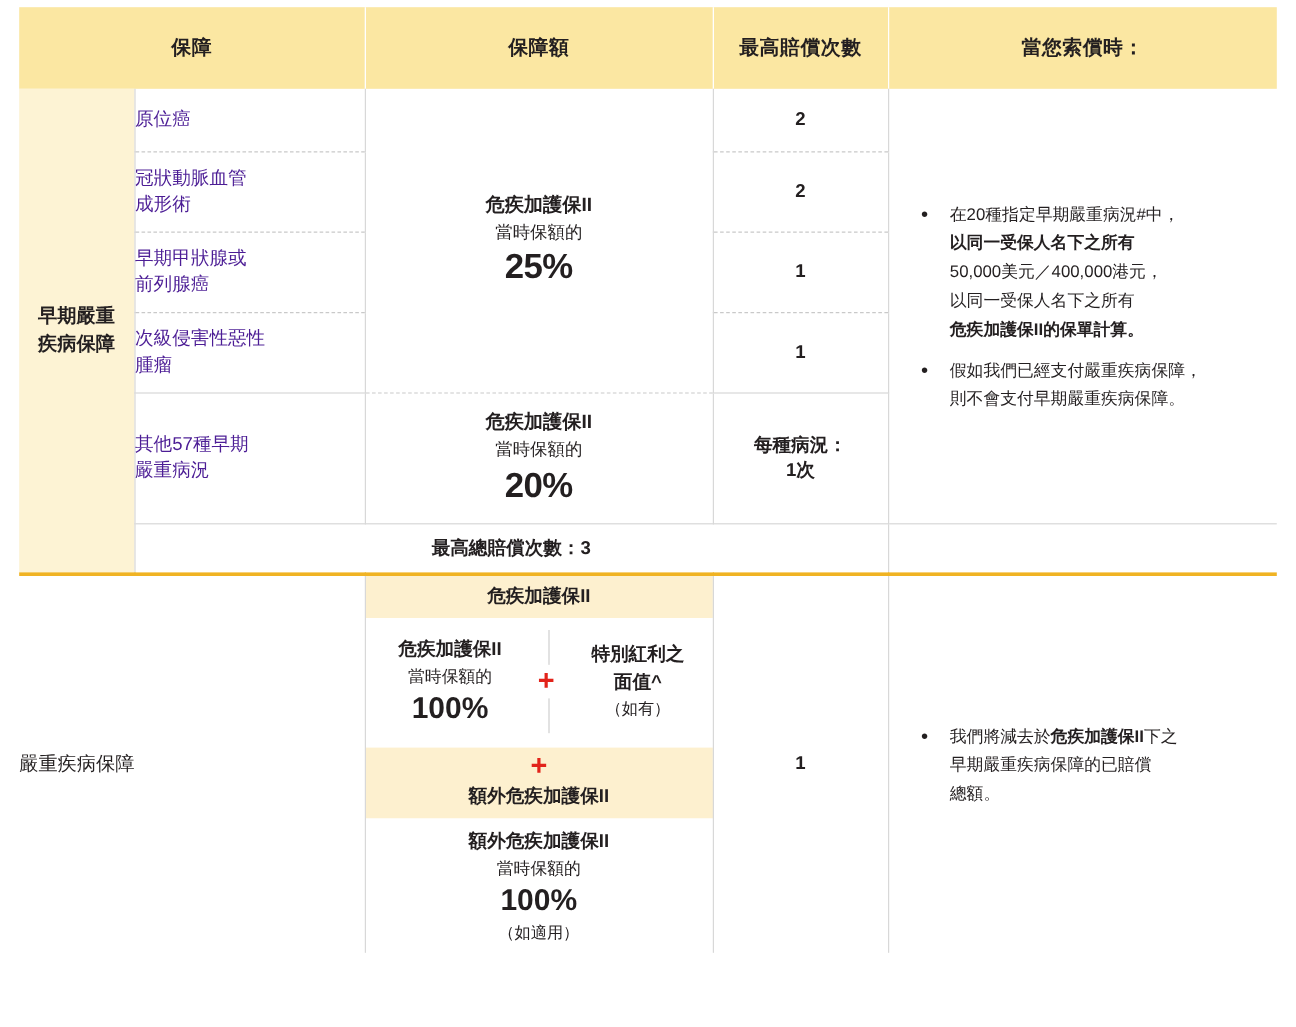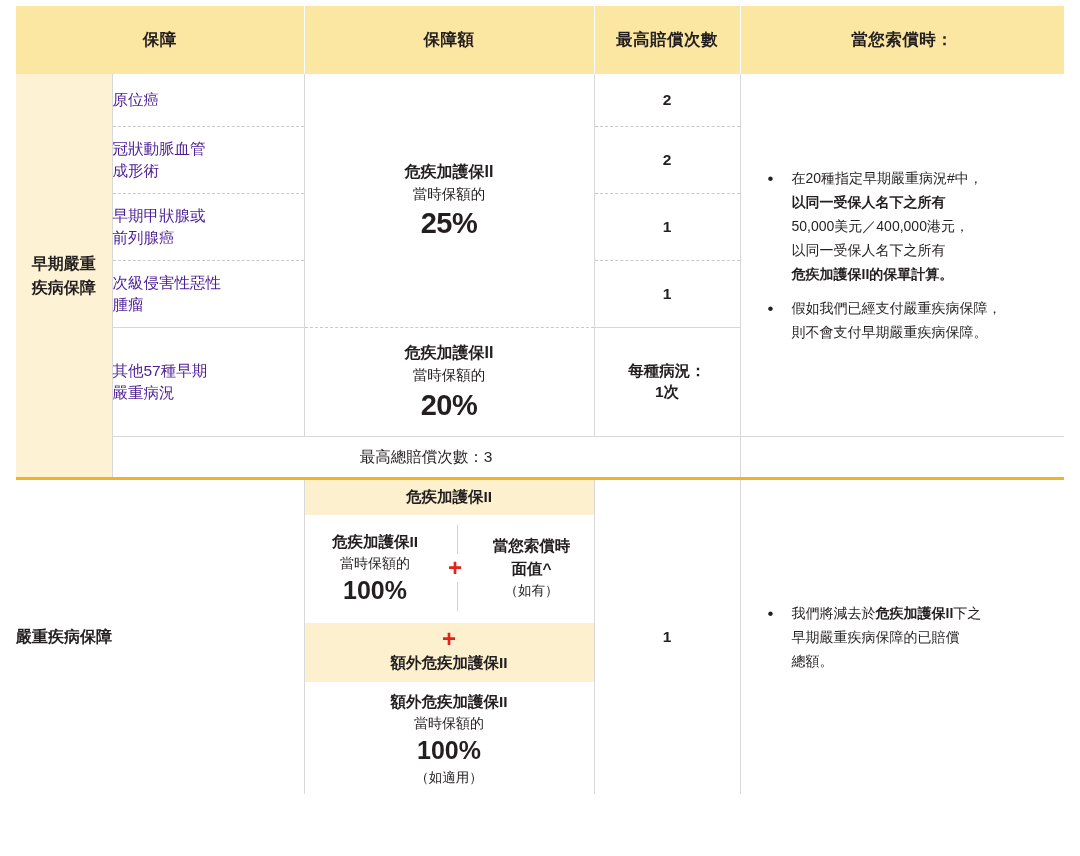--- a/index.html
+++ b/index.html
@@ -119,32 +119,32 @@
     top: -1px;
     font-size: 17px;
     line-height: 1.6;
     color: #231f20;
   }
   .b { font-weight: bold; }
 
   .total-row td {
     text-align: center;
     font-size: 15.5px;
-    font-weight: normal;
+    font-weight: bold;
     height: 40px;
     border-top: 1px solid #d8d8d8;
   }
 
   .thick-top { border-top: 3px solid #f0b323; }
 
   
   .sev-left {
     background: #ffffff;
     font-size: 16px;
-    font-weight: bold;
+    font-weight: normal;
     text-align: left;
     padding-left: 12px;
     color: #231f20;
   }
   .stack { width: 100%; }
   .stack-band {
     background: #fdf0cf;
     text-align: center;
     font-size: 15.5px;
     font-weight: bold;
@@ -312,21 +312,21 @@
               <div class="t-bold">危疾加護保II</div>
               <div class="t-sub">當時保額的</div>
               <div class="t-big">100%</div>
             </div>
             <div class="sep">
               <div class="divline">
                 <span class="plus">+</span>
               </div>
             </div>
             <div class="col right">
-              <div class="t-bold">當您索償時</div>
+              <div class="t-bold">特別紅利之</div>
               <div class="t-bold">面值^</div>
               <div class="t-small">（如有）</div>
             </div>
           </div>
           <div class="plus-row">
             <span class="plus">+</span>
             <div class="stack-band" style="padding-top:2px;padding-bottom:8px">額外危疾加護保II</div>
           </div>
           <div class="extra-block">
             <div class="t-bold">額外危疾加護保II</div>

